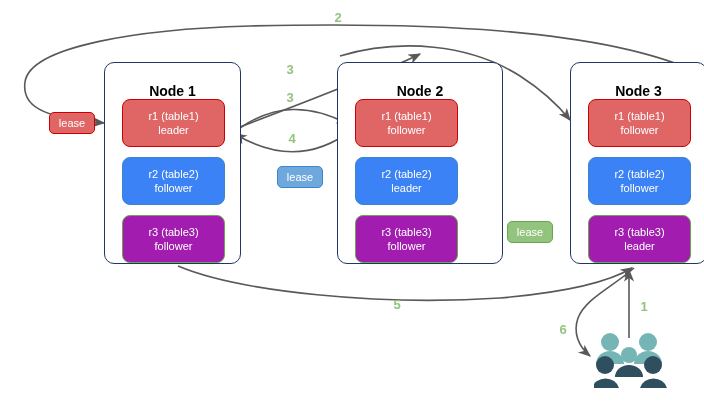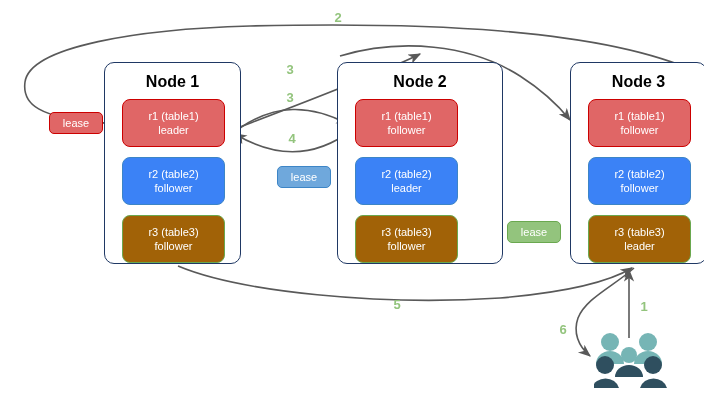--- a/index.html
+++ b/index.html
@@ -2,32 +2,32 @@
 <html><head>
 <meta charset="utf-8">
 <style>
   html,body{margin:0;padding:0;background:#ffffff;}
   body{width:704px;height:405px;position:relative;overflow:hidden;
        font-family:"Liberation Sans", sans-serif;}
   #canvas{position:absolute;left:0;top:0;width:704px;height:405px;}
 
   .node-box{position:absolute;border:1.6px solid #1f3864;border-radius:10px;
             background:#ffffff;box-sizing:border-box;}
-  .node-title{position:absolute;width:100%;text-align:center;top:10px;
-              font-size:16px;font-weight:bold;color:#000;}
+  .node-title{position:absolute;width:100%;text-align:center;top:20px;
+              font-size:14px;font-weight:bold;color:#000;}
 
   .replica{position:absolute;left:17px;width:103px;height:48px;border-radius:8px;
            box-sizing:border-box;display:flex;flex-direction:column;
            align-items:center;justify-content:center;color:#ffffff;
            font-size:11px;line-height:14px;text-align:center;}
   .rep-red{background:#e06666;border:1.6px solid #cc0000;}
   .rep-blue{background:#3b82f6;border:1.6px solid #3d85c6;}
-  .rep-green{background:#a16207;border:1.6px solid #6aa84f;}
+  .rep-green{background:#a21caf;border:1.6px solid #6aa84f;}
 
-  .lease{position:absolute;width:54px;height:22px;border-radius:5px;
+  .lease{position:absolute;width:46px;height:22px;border-radius:5px;
          box-sizing:border-box;display:flex;align-items:center;
          justify-content:center;color:#ffffff;font-size:11px;}
   .lease-red{background:#e06666;border:1.6px solid #cc0000;}
   .lease-blue{background:#6fa8dc;border:1.6px solid #3d85c6;}
   .lease-green{background:#93c47d;border:1.6px solid #6aa84f;}
 
   .step{position:absolute;color:#93c47d;font-size:13px;font-weight:bold;
         text-align:center;}
 
   svg{position:absolute;left:0;top:0;}

